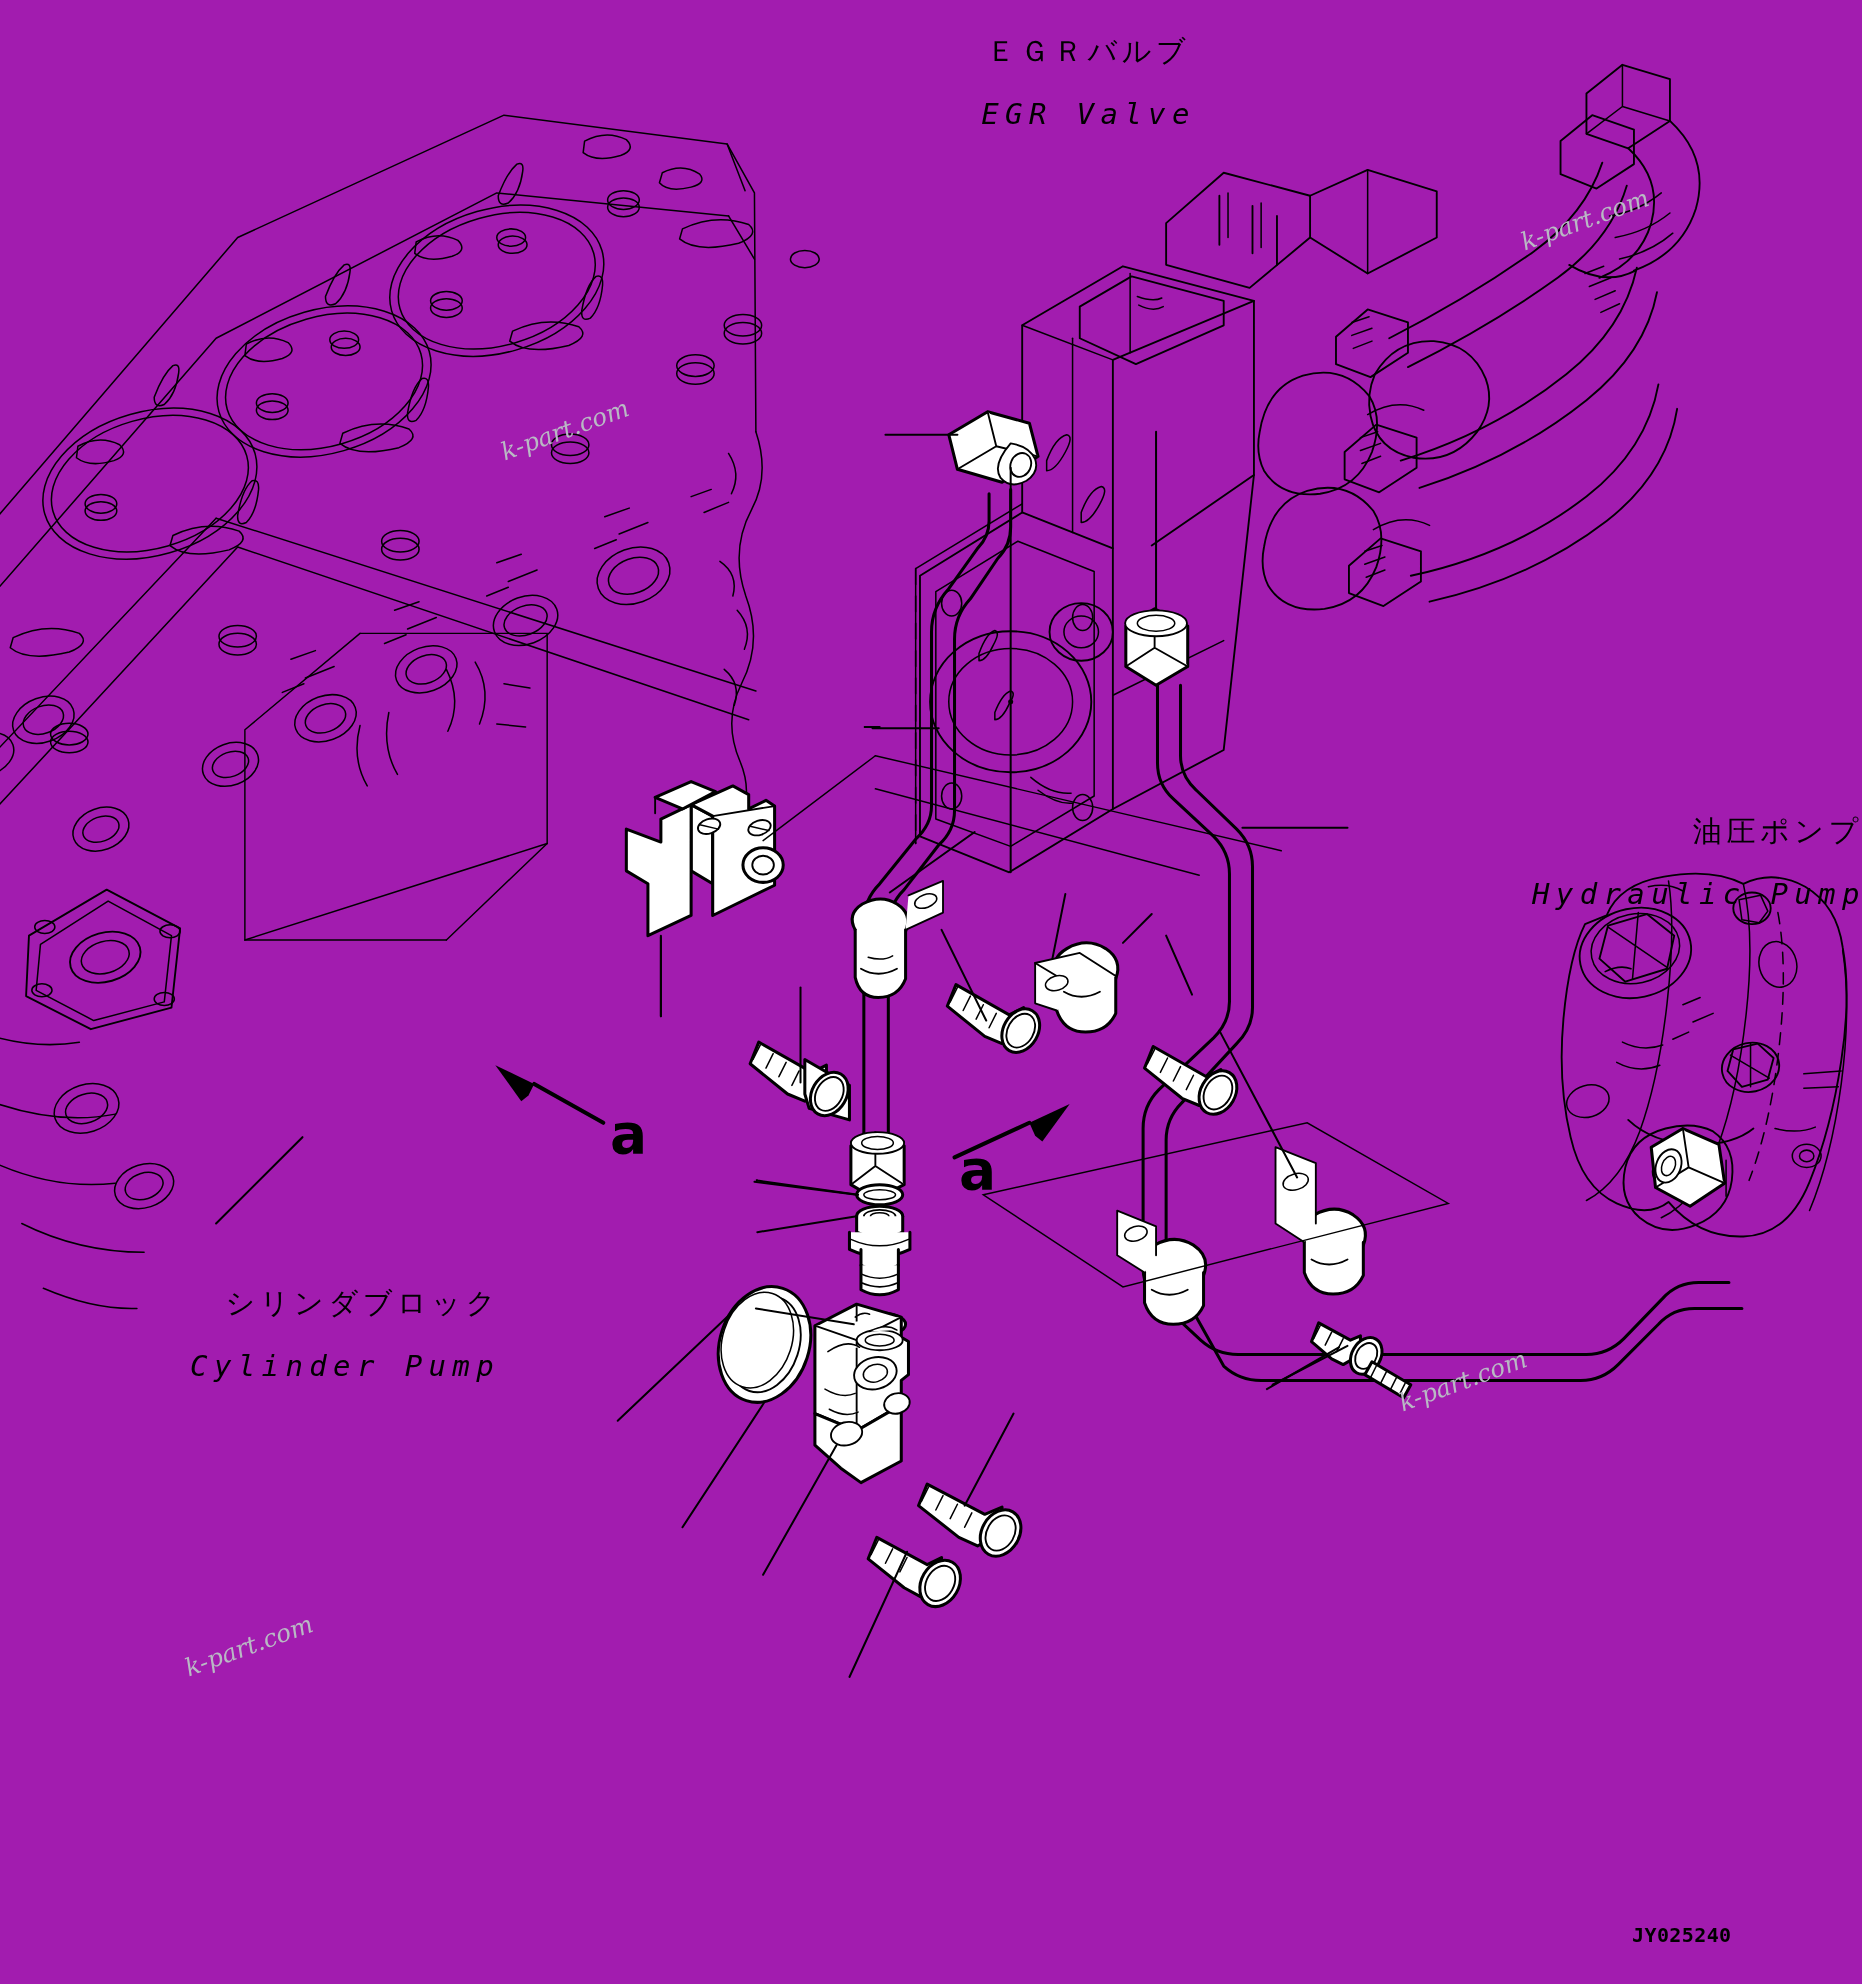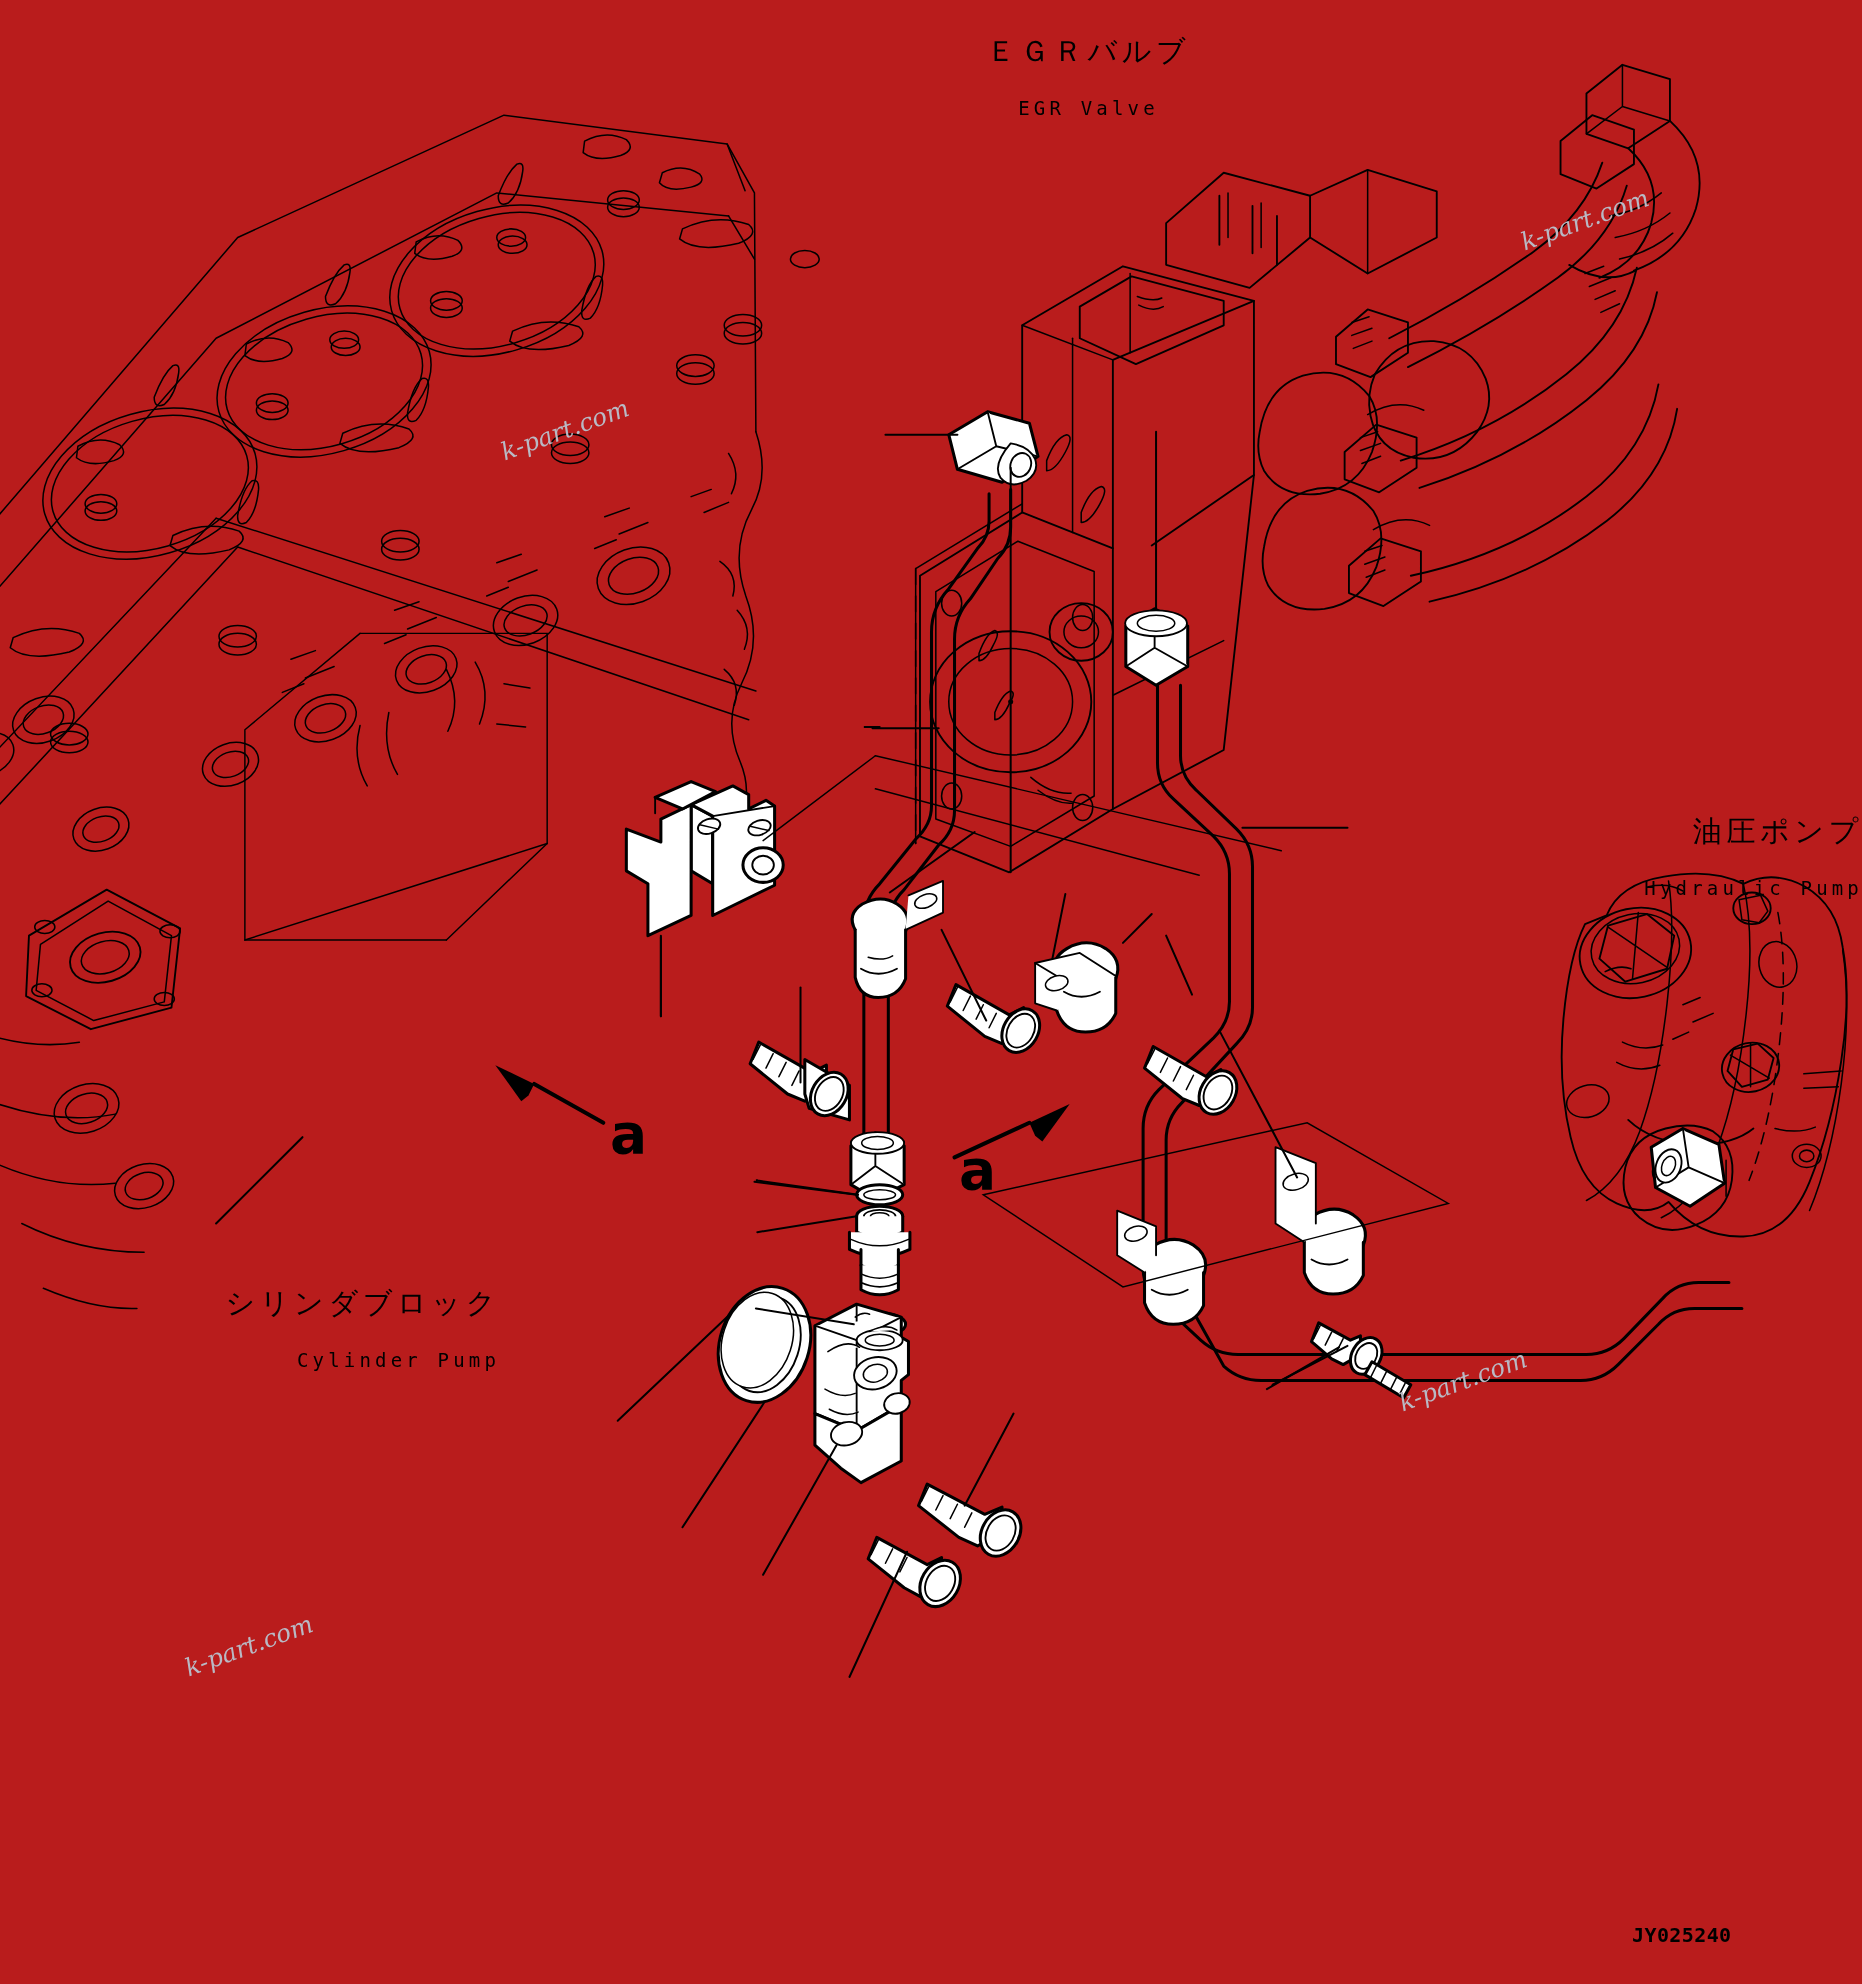--- a/index.html
+++ b/index.html
@@ -8,21 +8,21 @@
     padding: 0;
     background: #ffffff;
   }
   body {
     font-family: "DejaVu Sans", sans-serif;
   }
   #sheet {
     position: relative;
     width: 1863px;
     height: 1985px;
-    background: #b91c1c;
+    background: #a21caf;
     overflow: hidden;
   }
   #art {
     position: absolute;
     left: 0; top: 0;
     width: 1863px;
     height: 1985px;
   }
   
   .label {
@@ -34,22 +34,23 @@
     line-height: 1.22;
   }
   .label .jp {
     display: block;
     font-family: "DejaVu Sans", sans-serif;
     letter-spacing: 0.16em;
     font-size: 29px;
   }
   .label .en {
     display: block;
-    font-size: 19px;
+    font-size: 29px;
     letter-spacing: 0.22em;
+    font-style: italic;
   }
   .label.center { text-align: center; }
 
   #lbl-egr   { left: 930px; top: 5.8px;   width: 317px; }
   #lbl-pump  { left: 1532px; top: 786px; width: 331px; text-align: right;}
   #lbl-block { left: 140px;  top: 1258px; width: 360px; text-align: right;}
 
   .section-mark {
     position: absolute;
     color: #000000;

